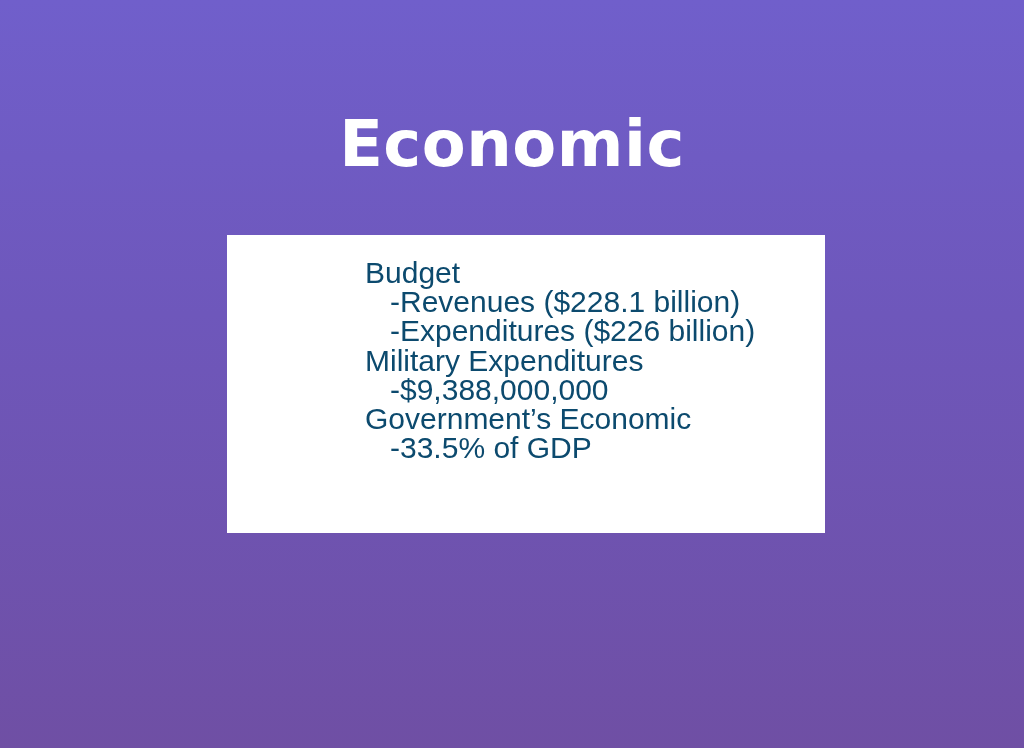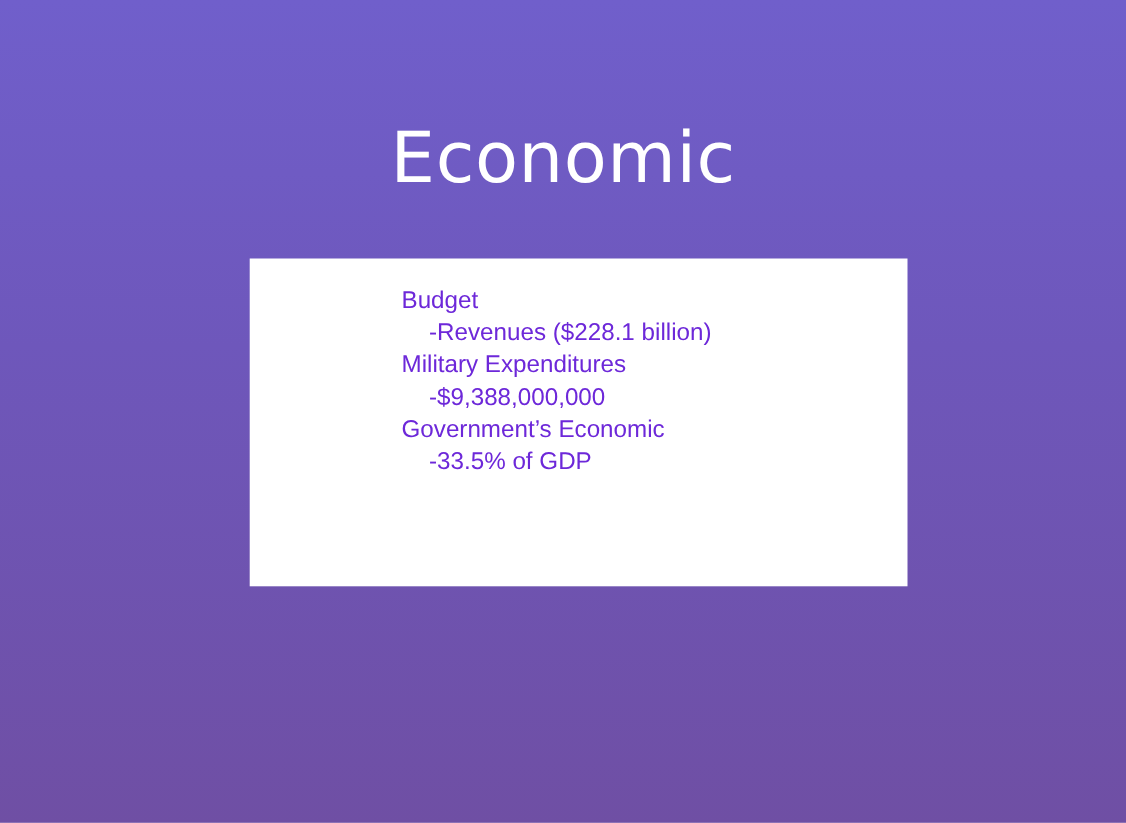--- a/index.html
+++ b/index.html
@@ -25,21 +25,21 @@
   
   #slide-title {
     position: absolute;
     left: 0;
     top: 105px;
     width: 1024px;
     text-align: center;
     color: #ffffff;
     font-family: "DejaVu Sans", "Liberation Sans", sans-serif;
     font-size: 64px;
-    font-weight: 400;
+    font-weight: 700;
     letter-spacing: 0.5px;
     line-height: 78px;
     white-space: nowrap;
   }
 
   
   #content-card {
     position: absolute;
     left: 227px;
     top: 235px;
@@ -48,23 +48,23 @@
     background: #ffffff;
   }
 
   #content-list {
     position: absolute;
     left: 138px;    
     top: 23px;      
     margin: 0;
     padding: 0;
     list-style: none;
-    color: #6d28d9;
+    color: #0c4a6e;
     font-family: "Liberation Sans", "DejaVu Sans", sans-serif;
-    font-size: 22px;
+    font-size: 30px;
     font-weight: 400;
     line-height: 29.2px;
     white-space: nowrap;
   }
 
   #content-list li {
     margin: 0;
     padding: 0;
   }
 
@@ -80,20 +80,21 @@
 <body>
 
 <div id="slide">
 
   <div id="slide-title">Economic</div>
 
   <div id="content-card">
     <ul id="content-list">
         <li class="level-1">Budget</li>
         <li class="level-2">-Revenues ($228.1 billion)</li>
+        <li class="level-2">-Expenditures ($226 billion)</li>
         <li class="level-1">Military Expenditures</li>
         <li class="level-2">-$9,388,000,000</li>
         <li class="level-1">Government’s Economic</li>
         <li class="level-2">-33.5% of GDP</li>
       </ul>
   </div>
 
 </div>
 
 </body></html>

